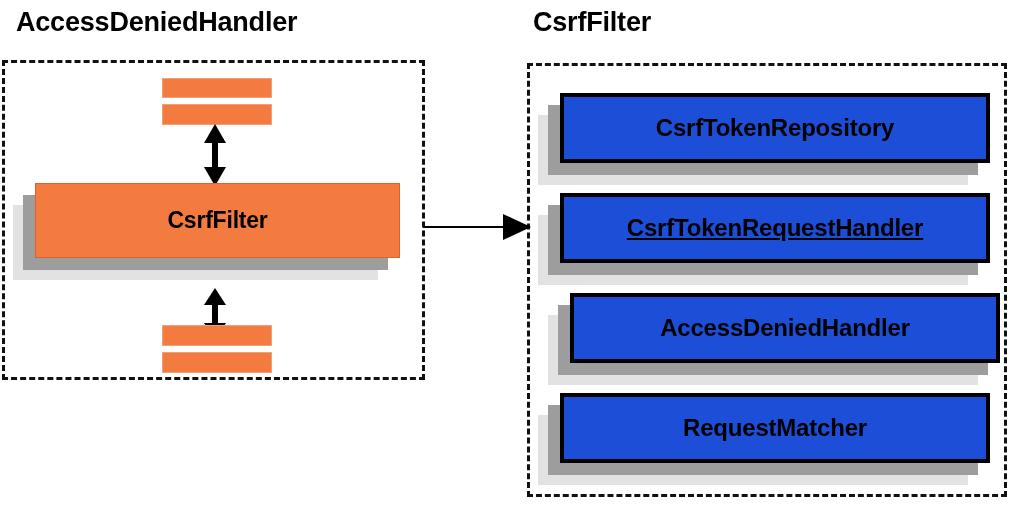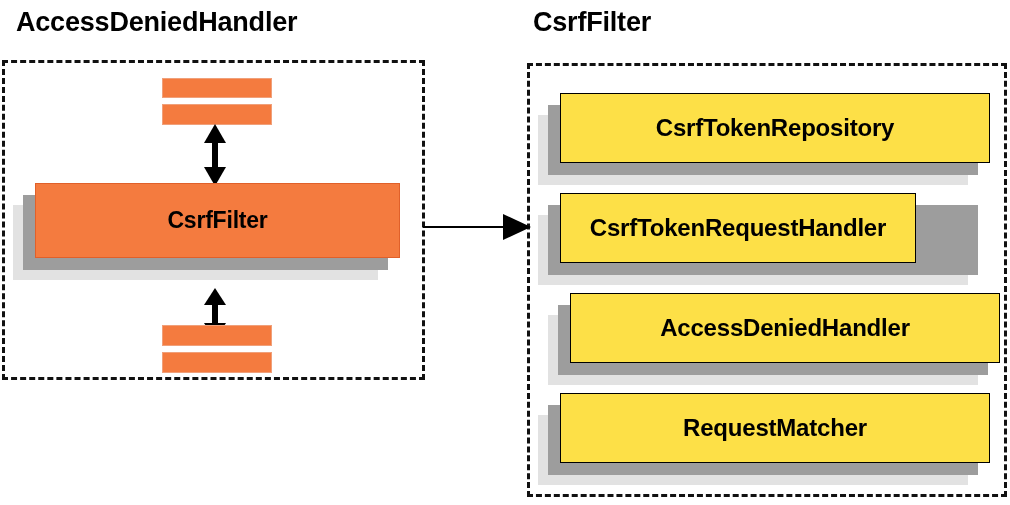--- a/index.html
+++ b/index.html
@@ -68,22 +68,22 @@
   }
   .stack .layer.front .card-label {
     font-weight: bold;
     font-size: 24px;
     color: #000000;
     text-align: center;
     white-space: nowrap;
     letter-spacing: -0.2px;
   }
   .stack.blue .layer.front {
-    background: #fde047;
-    border: 1px solid #000000;
+    background: #1d4ed8;
+    border: 4px solid #000000;
   }
   .stack.orange .layer.front {
     background: #f47b3f;
     border: 1px solid #e0602a;
   }
   .stack.orange .layer.front .card-label {
     font-size: 23px;
   }
 
   
@@ -148,21 +148,21 @@
     <div class="layer back" style="width:430px; height:70px;"></div>
     <div class="layer mid" style="width:430px; height:70px;"></div>
     <div class="layer front" style="width:430px; height:70px;">
       <span class="card-label">CsrfTokenRepository</span>
     </div>
   </div>
 
   <div class="stack blue" style="left:538px; top:215px; width:430px; height:70px;">
     <div class="layer back" style="width:430px; height:70px;"></div>
     <div class="layer mid" style="width:430px; height:70px;"></div>
-    <div class="layer front" style="width:356px; height:70px;">
+    <div class="layer front" style="width:430px; height:70px;text-decoration:underline;">
       <span class="card-label">CsrfTokenRequestHandler</span>
     </div>
   </div>
 
   <div class="stack blue" style="left:548px; top:315px; width:430px; height:70px;">
     <div class="layer back" style="width:430px; height:70px;"></div>
     <div class="layer mid" style="width:430px; height:70px;"></div>
     <div class="layer front" style="width:430px; height:70px;">
       <span class="card-label">AccessDeniedHandler</span>
     </div>

